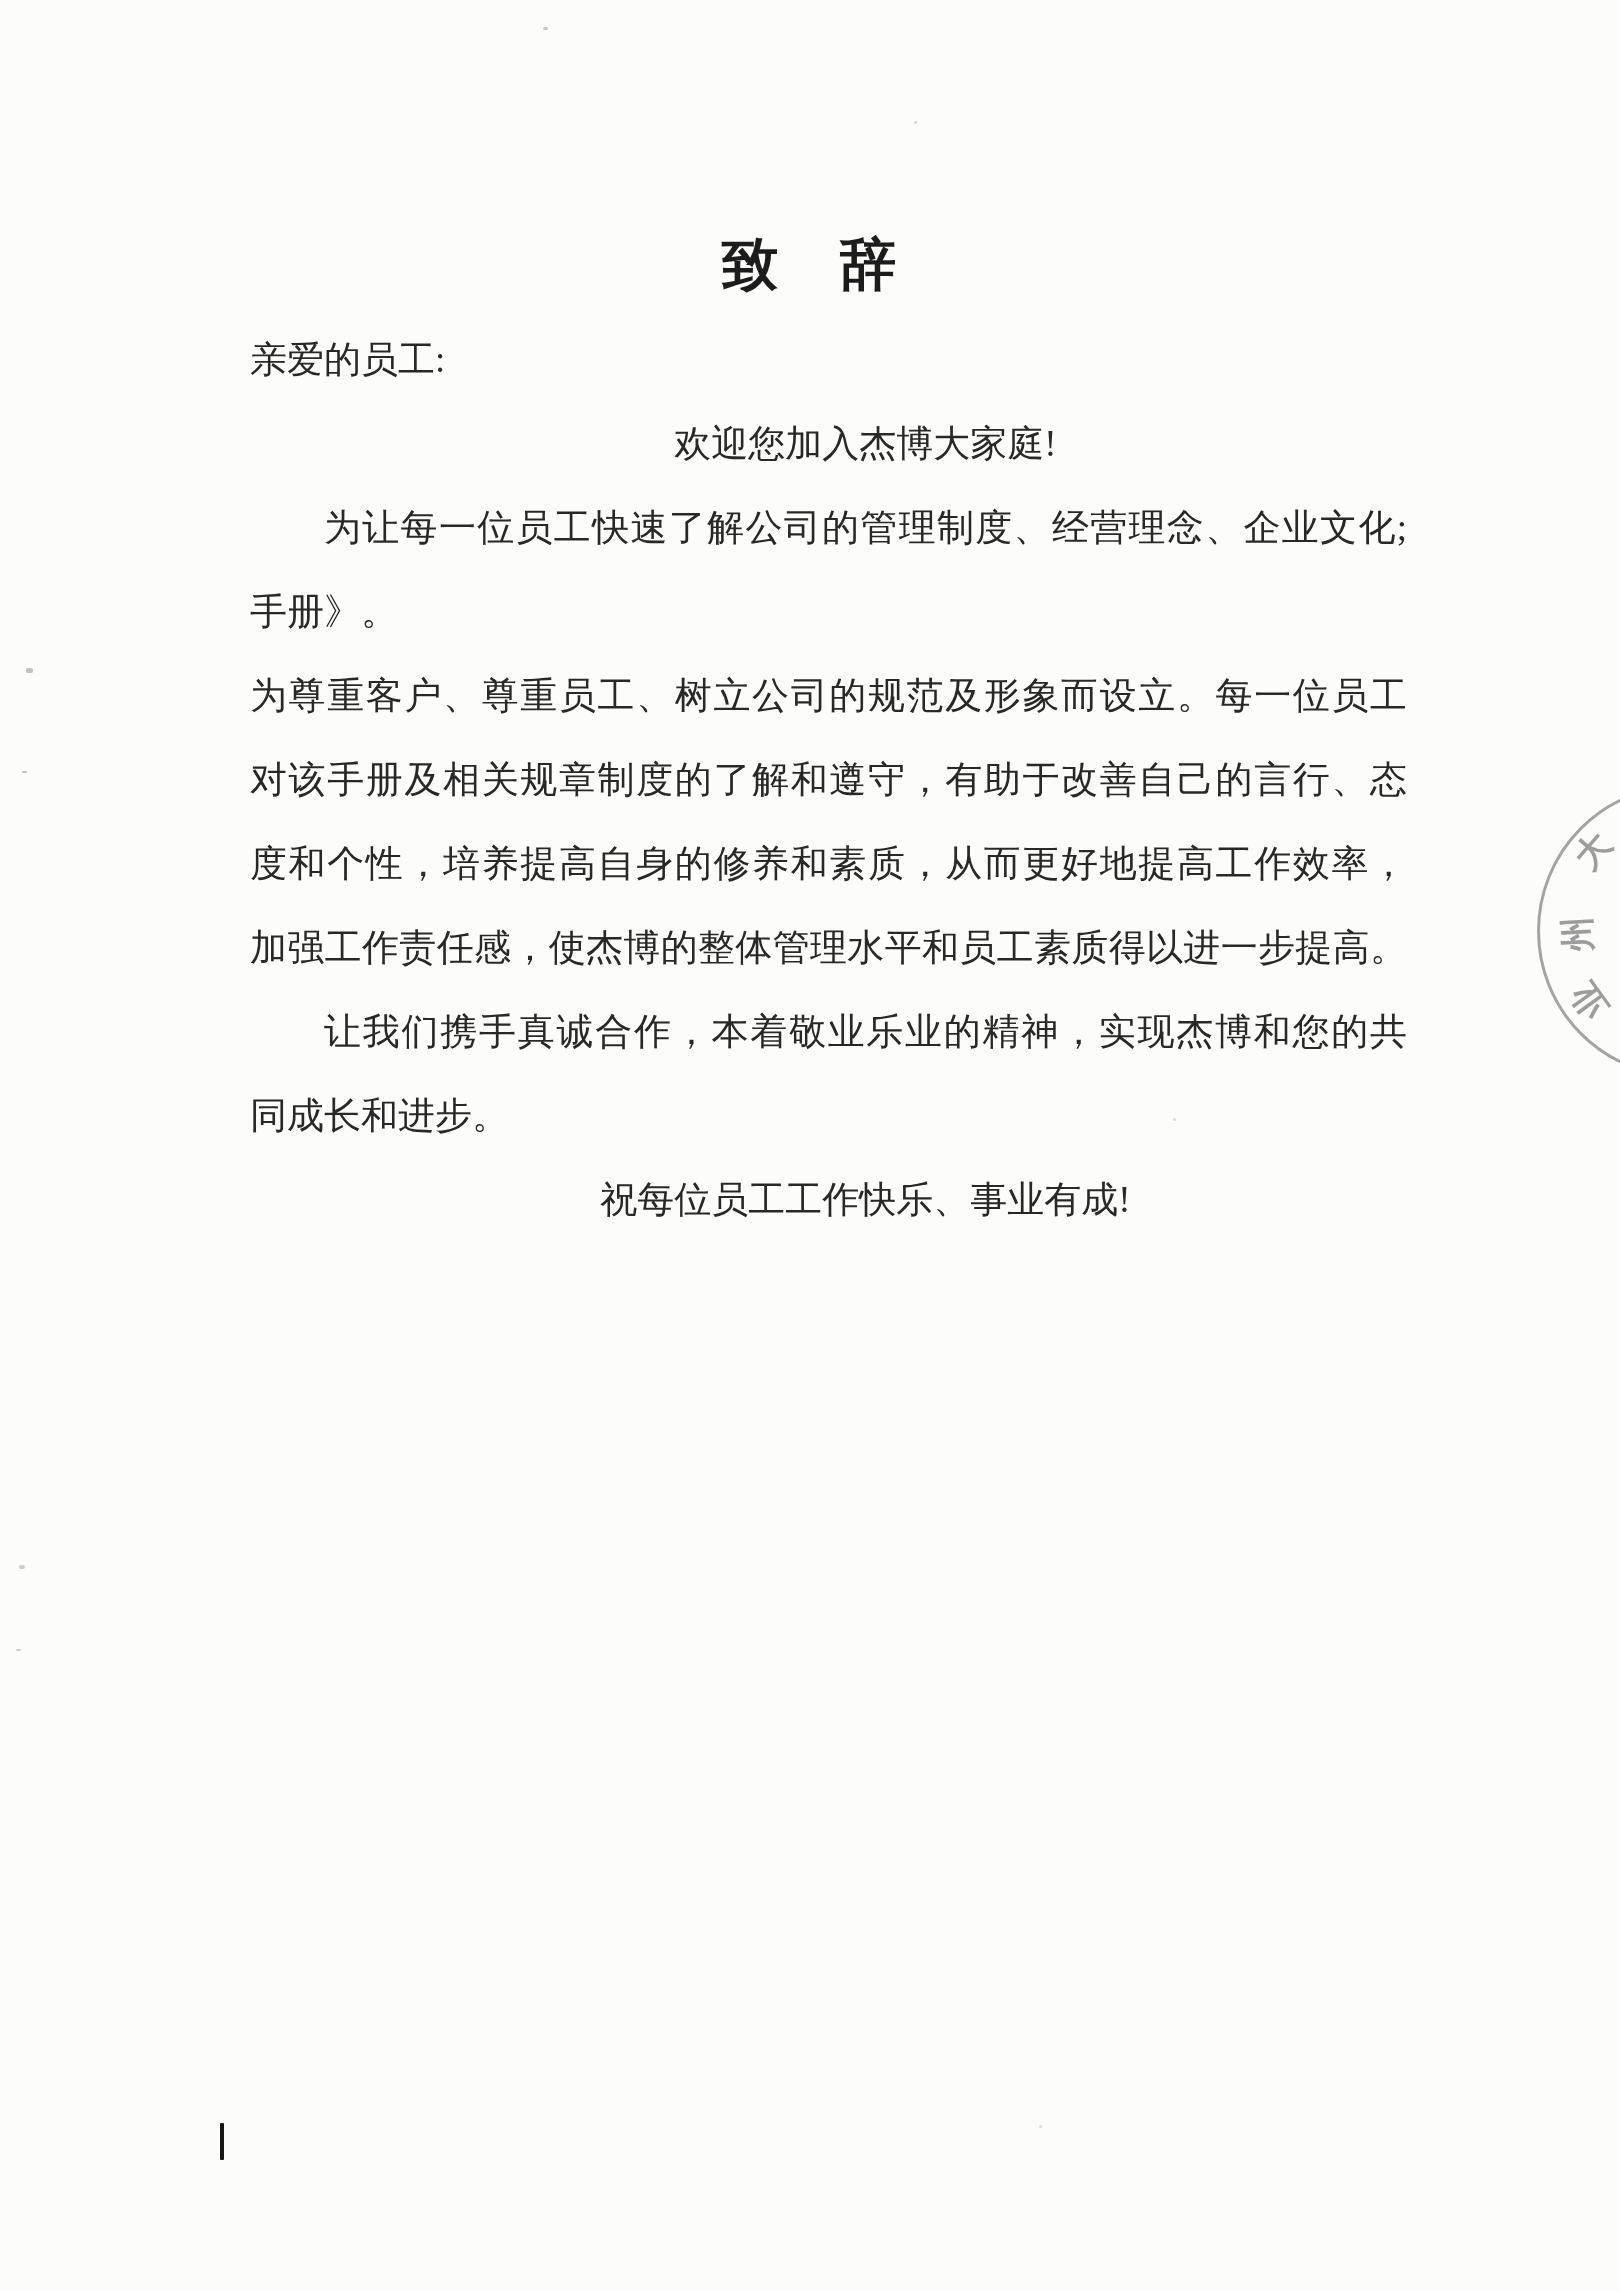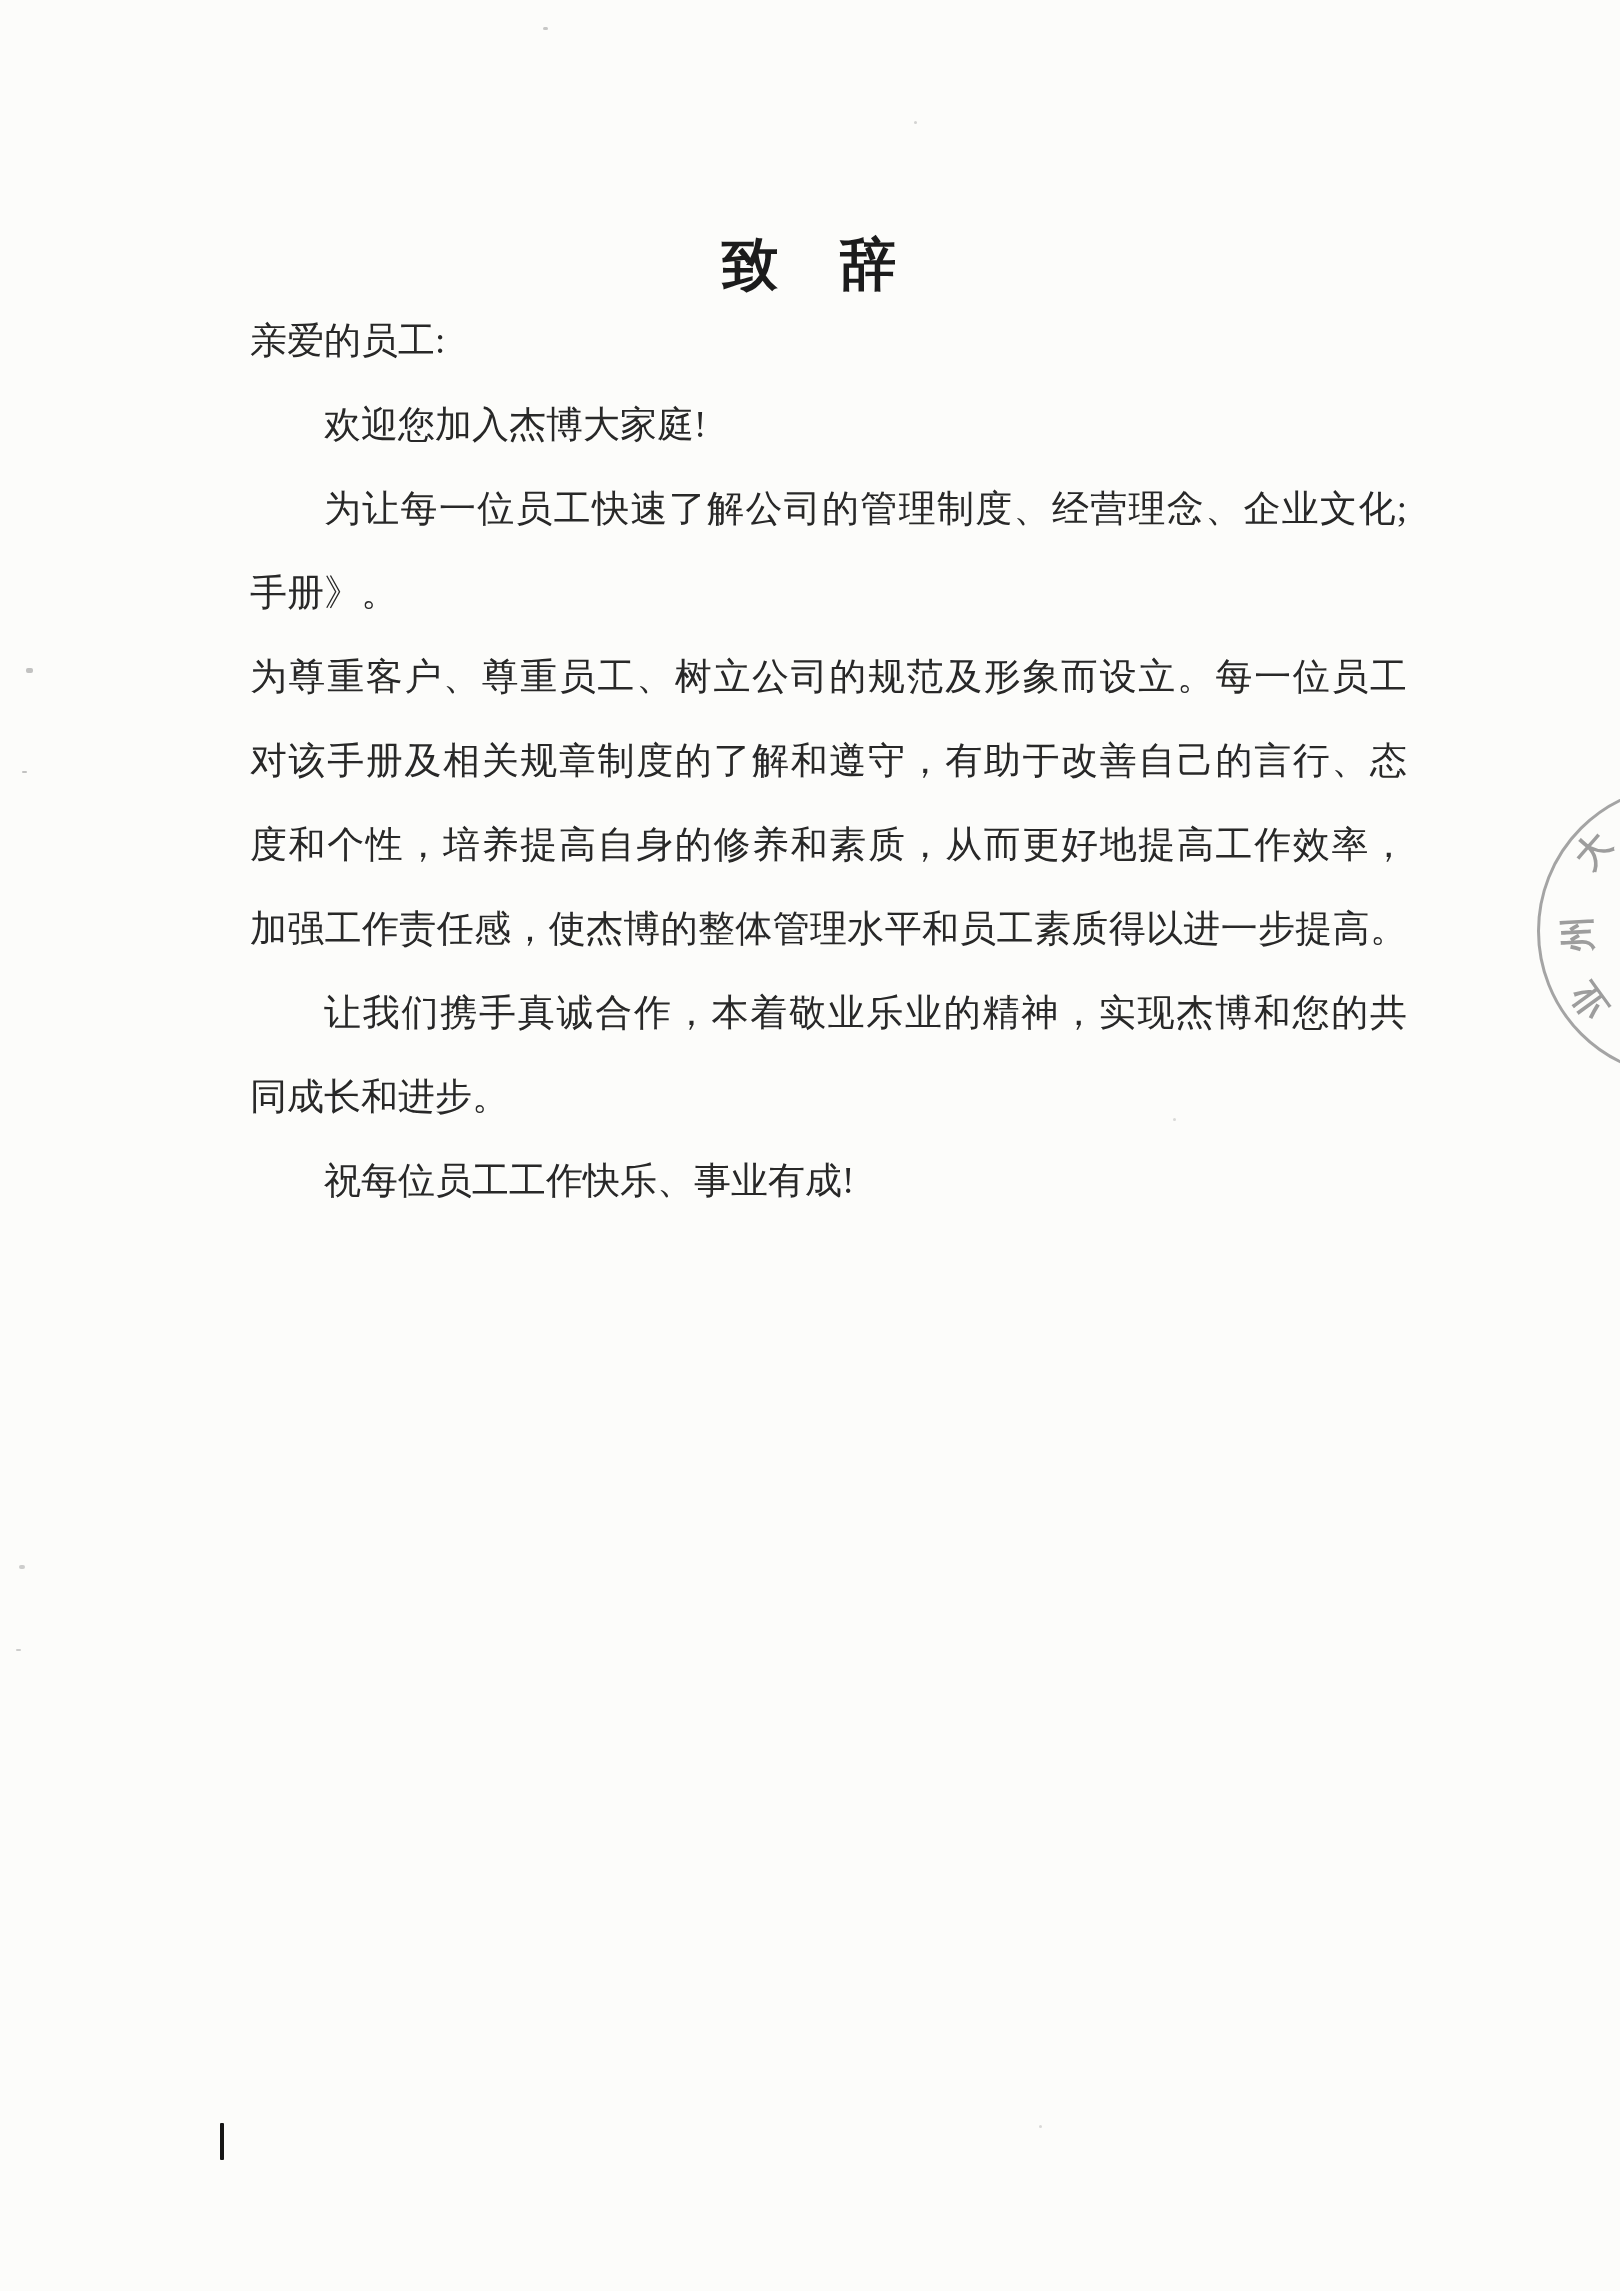--- a/index.html
+++ b/index.html
@@ -23,33 +23,34 @@
     left: 0;
     width: 100%;
     text-align: center;
     font-size: 57px;
     font-weight: bold;
     color: #1c1c1c;
     letter-spacing: 2px;
   }
   .body-block {
     position: absolute;
-    top: 299px;
+    top: 318px;
     left: 250px;
     width: 1157px;
     font-size: 37px;
     color: #282828;
   }
   .line {
     height: 84px;
     line-height: 84px;
     white-space: nowrap;
   }
   .line.indent {
     padding-left: 74px;
+    text-align: center;
   }
   .line.justify {
     white-space: normal;
     text-align: justify;
     text-align-last: justify;
   }
   
   .stamp {
     position: absolute;
     left: 1537px;

